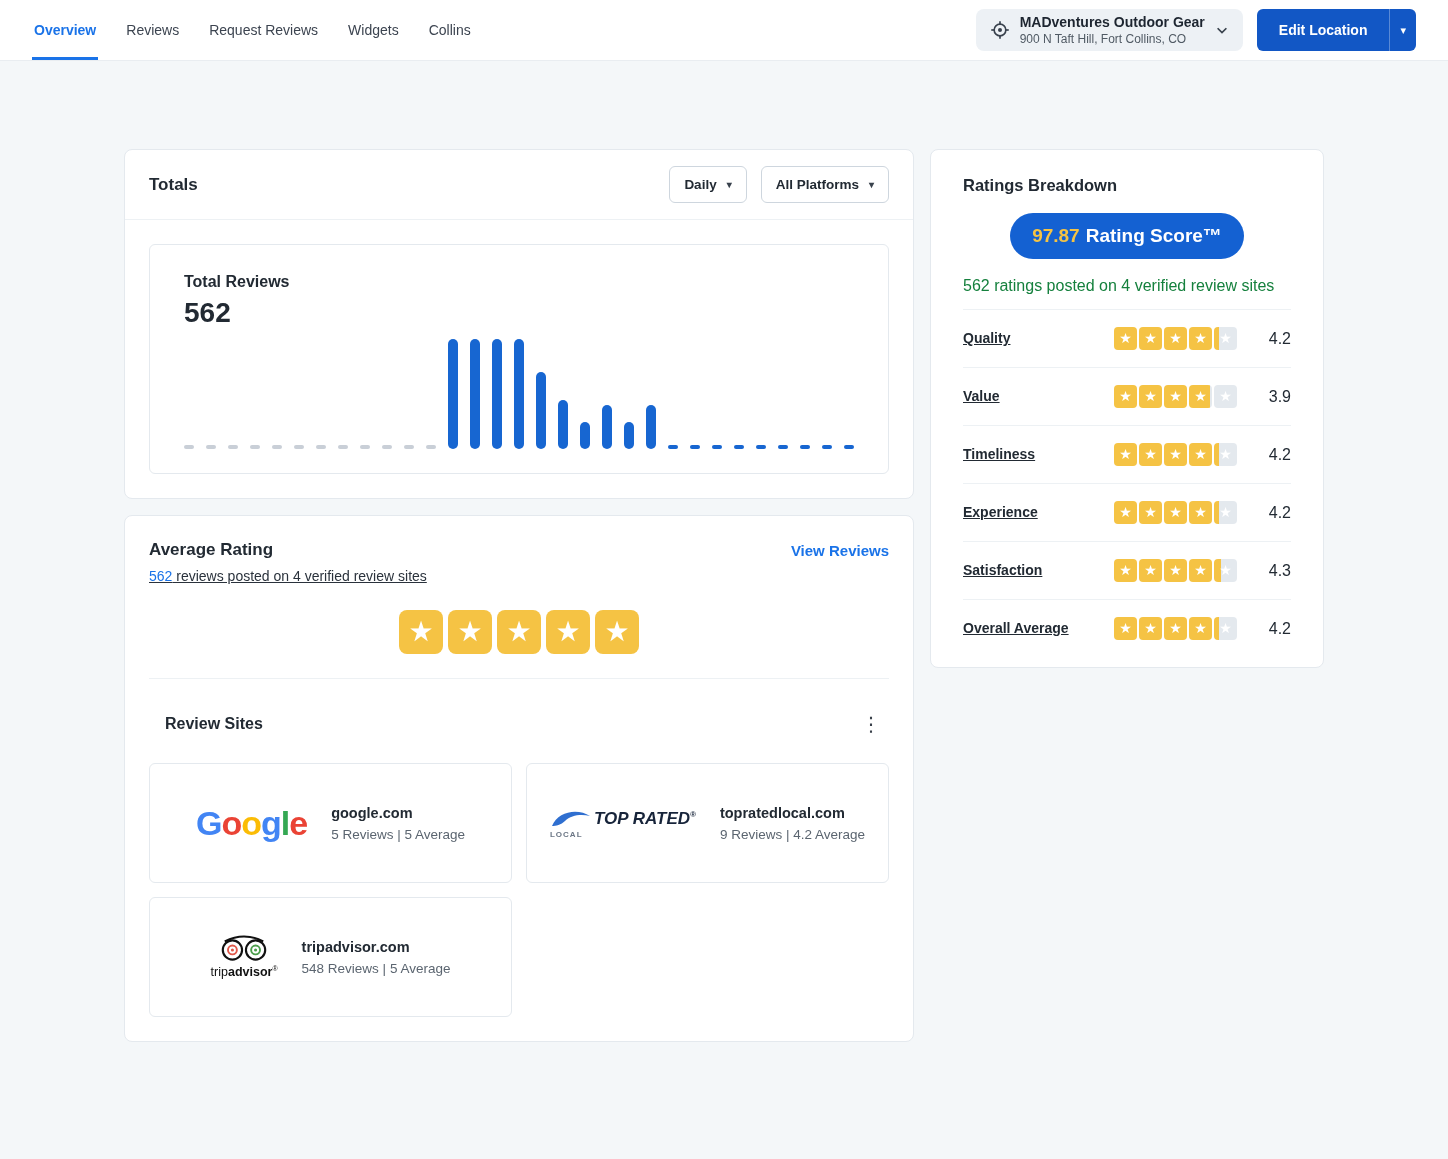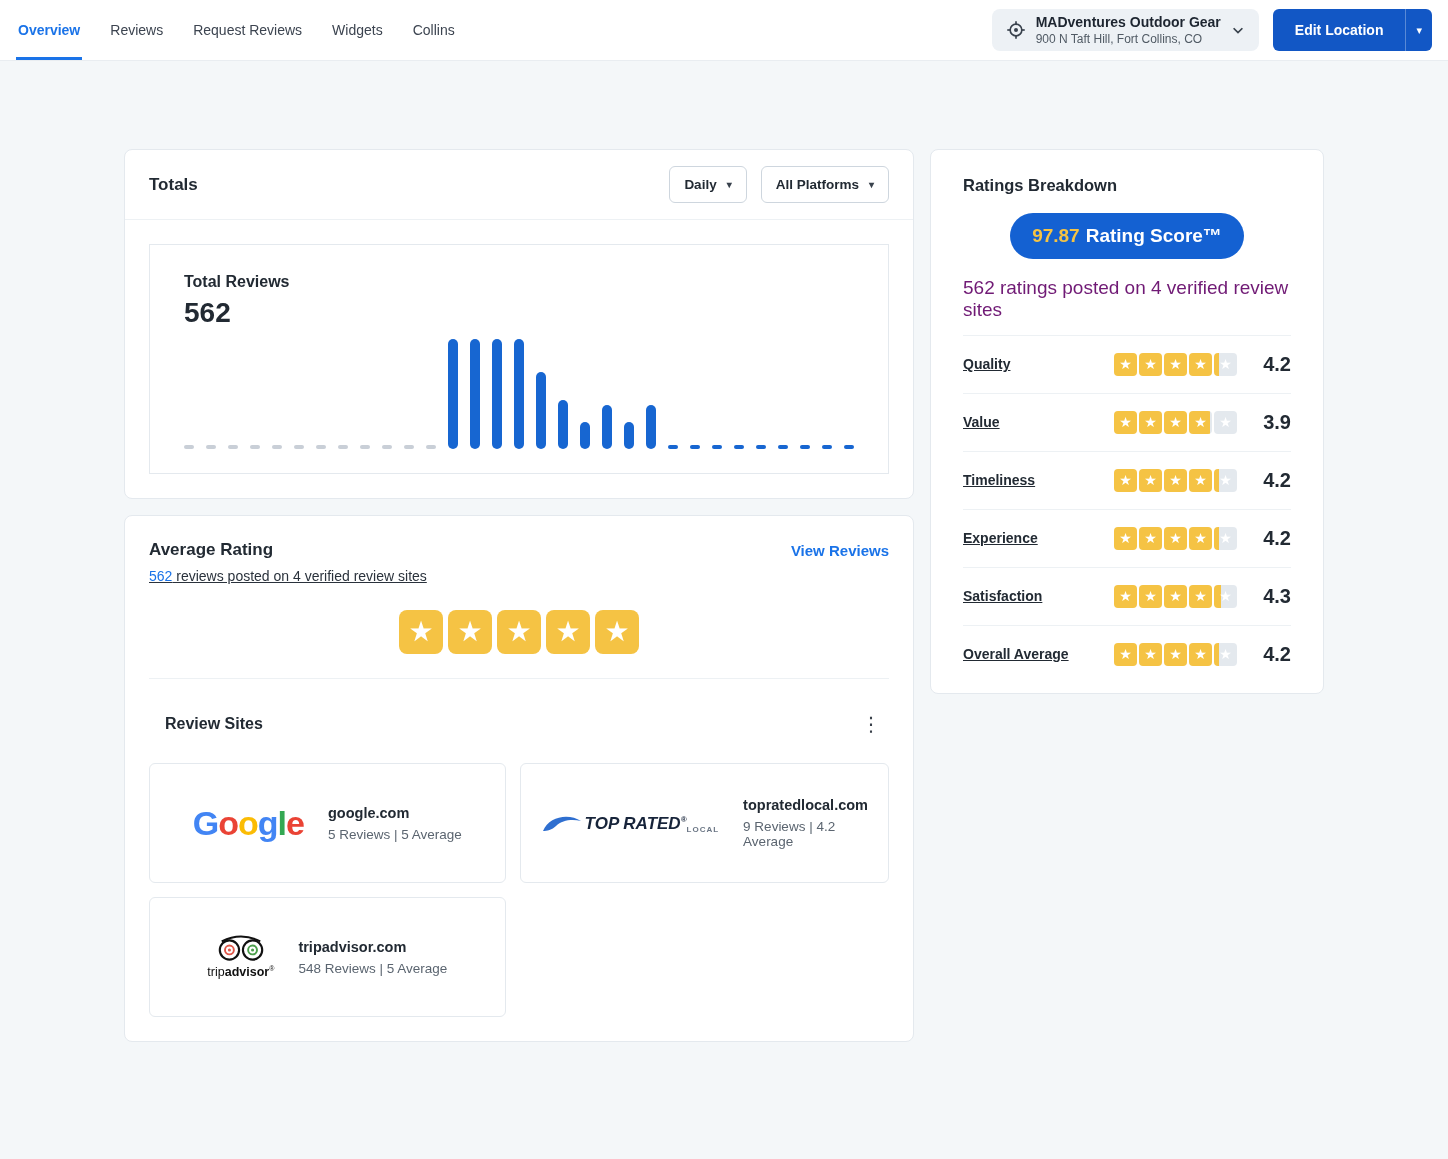--- a/index.html
+++ b/index.html
@@ -24,21 +24,21 @@
   }
   [data-interactable="true"]{cursor:pointer;}
 
   
   .topnav{
     background:#fff;
     height:60px;
     display:flex;
     align-items:stretch;
     justify-content:space-between;
-    padding:0 16px;
+    padding:0 32px;
     box-shadow:0 1px 0 #e9edf1;
   }
   .tabs{display:flex;align-items:stretch;gap:26px;}
   .tab{
     display:flex;align-items:center;
     font-size:14px;color:#3c4450;text-decoration:none;
     border-bottom:3px solid transparent;border-top:3px solid transparent;
     padding:0 2px;white-space:nowrap;
   }
   .tab.active{color:var(--blue-link);border-bottom-color:var(--blue-link);font-weight:bold;}
@@ -81,21 +81,21 @@
   .filters{display:flex;gap:14px;}
   .dd-btn{
     display:inline-flex;align-items:center;gap:10px;
     background:#fff;border:1px solid #ced6de;border-radius:6px;
     font-family:inherit;font-size:13.5px;font-weight:bold;color:#222a33;
     padding:10px 14px;
   }
   .dd-btn .caret{font-size:10px;color:#39424d;}
   .totals-body{padding:24px;}
   .chart-card{
-    border:1px solid var(--border);border-radius:0;
+    border:1px solid var(--border);border-radius:6px;
     padding:28px 34px 24px;
   }
   .tr-label{font-size:16px;font-weight:bold;}
   .tr-value{font-size:28px;font-weight:bold;margin-top:6px;}
   .chart{
     margin-top:10px;height:110px;
     display:flex;align-items:flex-end;justify-content:space-between;
   }
   .chart .dash{width:10px;height:4px;border-radius:2px;background:var(--dash-gray);flex:none;}
   .chart .dash.low{background:var(--blue-bar);}
@@ -126,50 +126,50 @@
   .site-card{
     border:1px solid var(--border);border-radius:6px;
     min-height:120px;display:flex;align-items:center;justify-content:center;gap:24px;
     padding:16px 20px;
   }
   .site-name{font-size:14.5px;font-weight:bold;}
   .site-stats{font-size:13.5px;color:var(--text-mut);margin-top:6px;}
 
   
   .glogo{font-size:34px;font-weight:bold;letter-spacing:-1px;line-height:1;}
-  .trl-logo{display:flex;flex-direction:row;align-items:flex-end;line-height:1;}
+  .trl-logo{display:flex;flex-direction:column;align-items:flex-start;line-height:1;}
   .trl-row{display:flex;align-items:center;gap:2px;}
   .trl-text{font-size:17px;font-weight:bold;font-style:italic;color:#17243a;white-space:nowrap;}
   .trl-reg{font-size:8px;vertical-align:super;}
   .trl-local{font-size:8px;font-weight:bold;color:#6b7685;letter-spacing:1px;margin-top:2px;}
   .ta-logo{display:flex;flex-direction:column;align-items:center;gap:2px;}
   .ta-text{font-size:12.5px;color:#111;}
   .ta-text .bold{font-weight:bold;}
   .ta-reg{font-size:7px;vertical-align:super;}
 
   
   .bd-card{padding:26px 32px 10px;}
   .bd-title{font-size:16.5px;font-weight:bold;margin:0;}
   .score-pill{
     width:fit-content;margin:18px auto 0;
     background:var(--blue-pill);border-radius:24px;
     padding:12px 22px;font-size:19px;font-weight:bold;color:#fff;
     white-space:nowrap;
   }
   .score-pill .score{color:var(--star-yellow);margin-right:6px;}
-  .bd-summary{font-size:19px;margin:18px 0 14px;color:#701a75;}
+  .bd-summary{font-size:16px;margin:18px 0 14px;color:#15803d;}
   .bd-rows{border-top:1px solid var(--divider);}
   .bd-row{
     display:flex;align-items:center;gap:12px;
     padding:17px 0;border-bottom:1px solid var(--divider);
   }
   .bd-row:last-child{border-bottom:none;}
   .bd-label{width:106px;font-size:14px;font-weight:bold;line-height:1.35;text-decoration:underline;}
   .bd-stars{display:flex;gap:2px;flex:1;justify-content:flex-end;}
-  .bd-value{width:42px;text-align:right;font-size:20px;font-weight:bold;}
+  .bd-value{width:42px;text-align:right;font-size:16px;font-weight:normal;}
 </style>
 </head>
 <body>
 
 <header class="topnav" data-interactable="false">
   <nav class="tabs" data-interactable="false">
       <a class="tab active" data-interactable="true">Overview</a>
       <a class="tab" data-interactable="true">Reviews</a>
       <a class="tab" data-interactable="true">Request Reviews</a>
       <a class="tab" data-interactable="true">Widgets</a>

